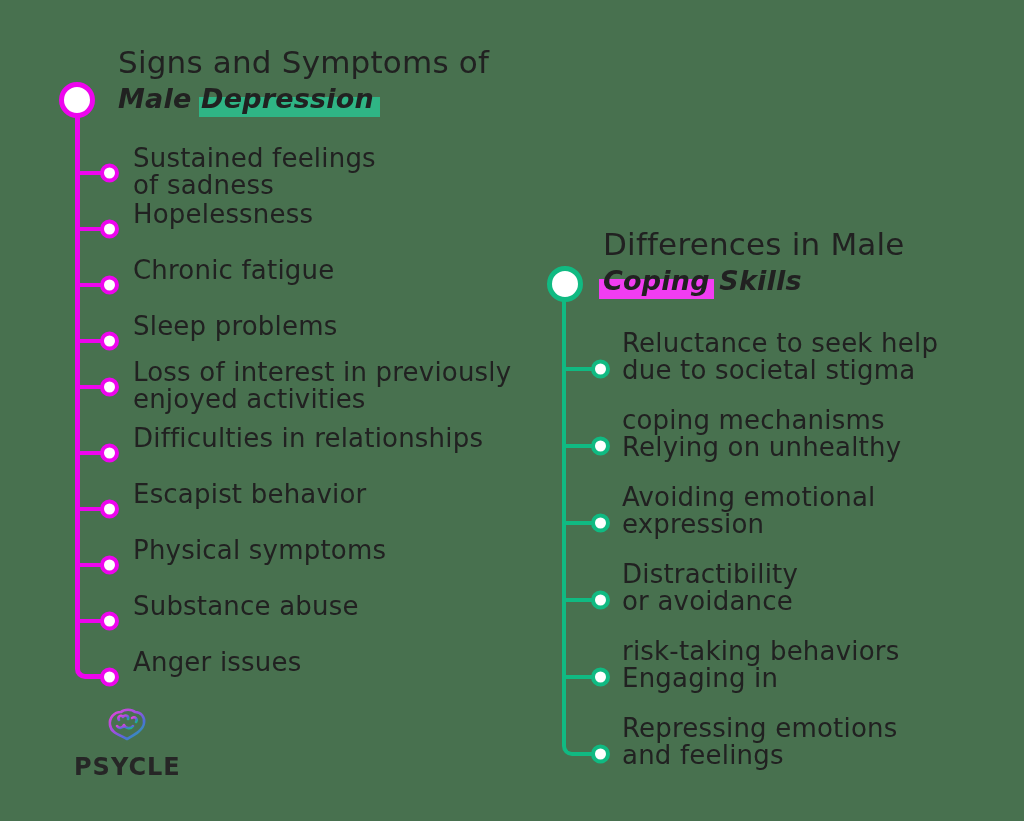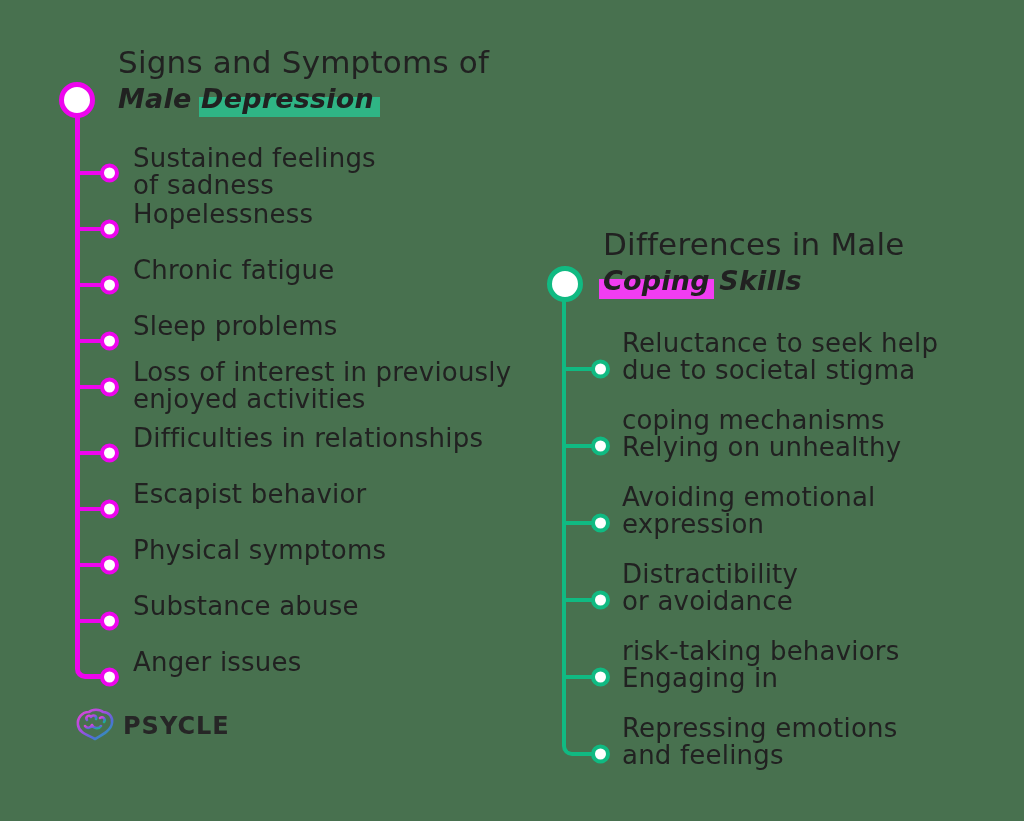--- a/index.html
+++ b/index.html
@@ -55,21 +55,21 @@
   .rows-right .connector{left:2px;width:36px;height:4px;background:var(--green,#10BA82);top:calc(50% - 2px);}
   .dot{position:absolute;width:11px;height:11px;border-radius:50%;background:#fff;box-sizing:content-box;top:50%;transform:translateY(-50%);}
   .rows-left .dot{left:26px;border:4px solid var(--magenta,#EE05EE);}
   .rows-right .dot{left:29px;border:4px solid var(--green,#10BA82);}
   .txt{display:block;font-size:26px;line-height:27px;font-weight:500;letter-spacing:.2px;}
   .rows-left .txt{margin-left:59px;}
   .rows-right .txt{margin-left:60px;}
   .txt span{display:block;white-space:nowrap;}
 
   
-  .logo{position:absolute;left:74px;top:706px;display:flex;align-items:center;gap:7px;}
+  .logo{position:absolute;left:74px;top:706px;display:flex;align-items:center;gap:7px;flex-direction:column;}
   .logo .brand{font-size:24px;font-weight:800;letter-spacing:1px;color:#262626;}
 </style>
 </head>
 <body style="--bg: #48714F; --magenta: #EE05EE; --pink-hl: #F23DF2; --green: #10BA82; --green-hl: #2FB585; --text: #212121;">
 
 <div class="canvas">
 
   <div class="title title-left">
     <span class="t1">Signs and Symptoms of</span>
     <span class="t2"><span>Male </span><span class="hl-green">Depression</span></span>

